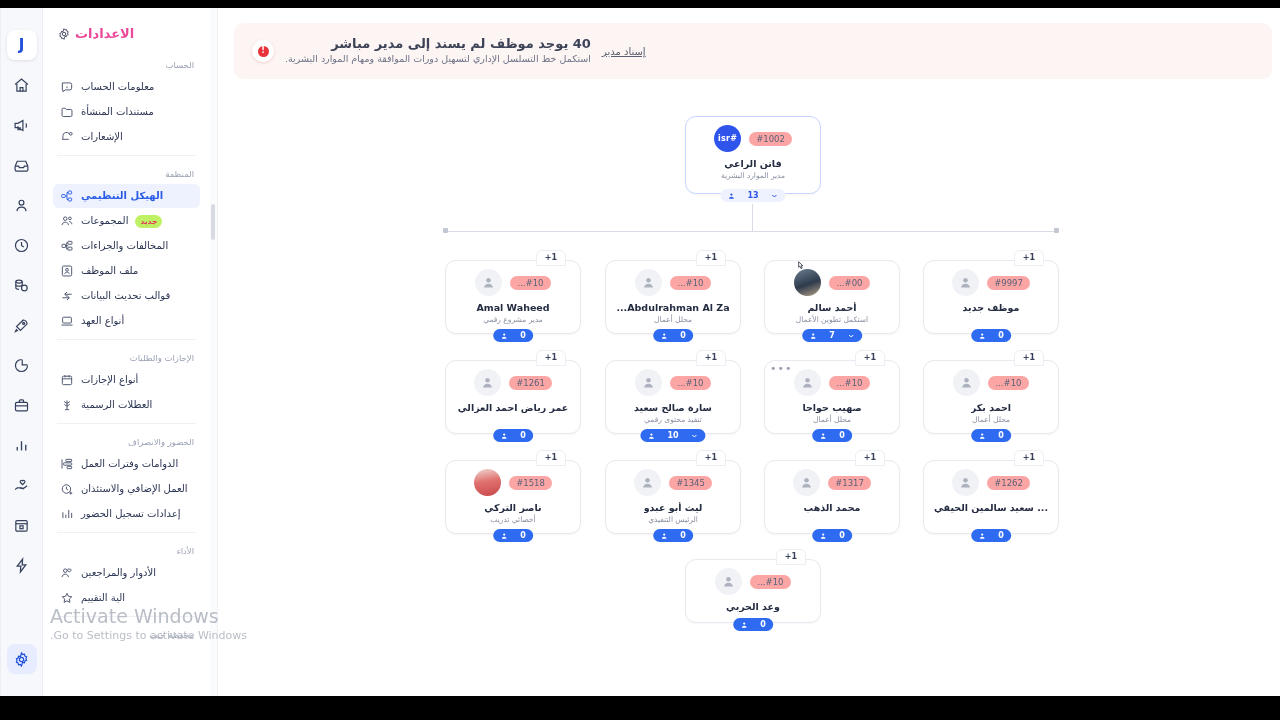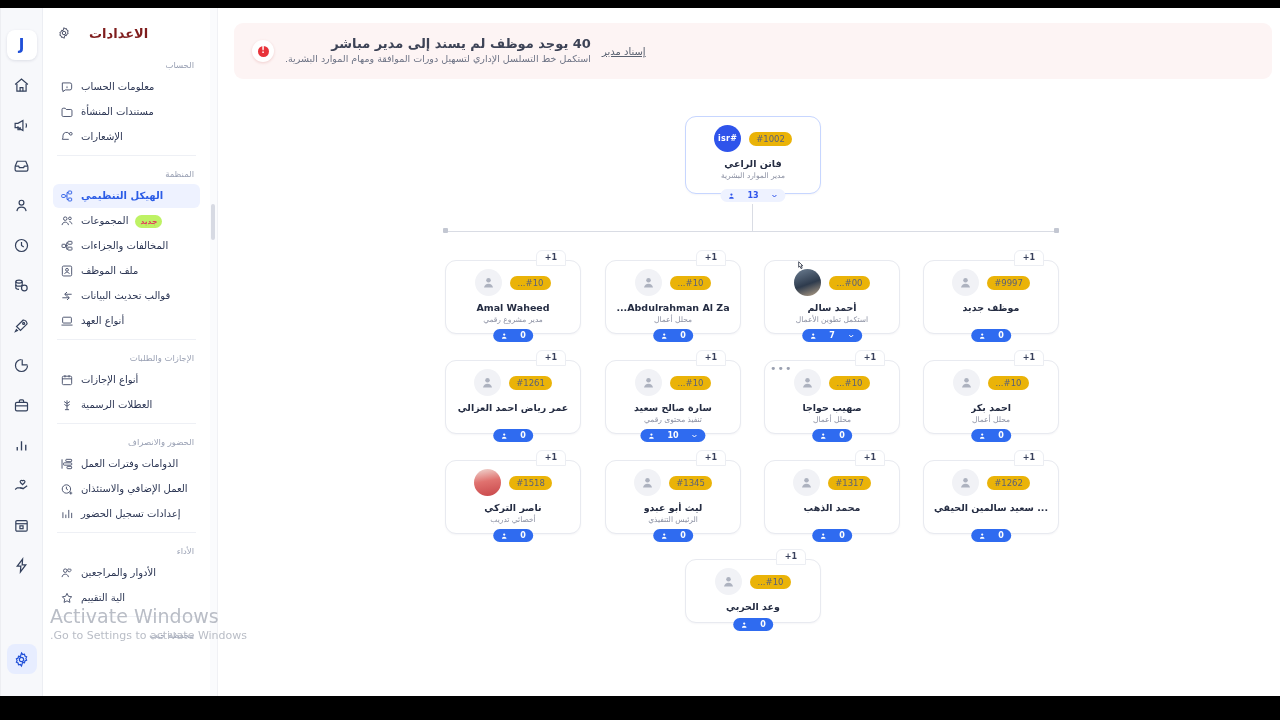--- a/index.html
+++ b/index.html
@@ -54,23 +54,23 @@
     flex: 0 0 168px;
     background: #fff;
     border-left: 1px solid #eceef3;
     padding: 14px 10px 0 10px;
     font-size: 10px;
     color: #2b3553;
     overflow: hidden;
     position: relative;
   }
   .settings-head {
-    display: flex; align-items: flex-start; justify-content: flex-start;
-    gap: 18px;
-    font-size: 13px; font-weight: 700; color: #7f1d1d;
+    display: flex; align-items: flex-end; justify-content: flex-start;
+    gap: 4px;
+    font-size: 13px; font-weight: 700; color: #ec4899;
     padding: 4px 4px 12px 4px;
     flex-direction: row-reverse;
   }
   .settings-head svg { width: 14px; height: 14px; color: #4b5madd; }
   .sec-label {
     font-size: 8.5px; color: #9aa1b4; padding: 7px 6px 5px 6px;
     text-align: right;
   }
   .nav-item {
     display: flex; align-items: center; gap: 7px;
@@ -171,21 +171,21 @@
     overflow: hidden;
   }
   .avatar svg { width: 15px; height: 15px; color: #adb2bf; }
   .avatar.root-av {
     background: #2f54eb; color: #fff;
     font-size: 8px; font-weight: 700; letter-spacing: .3px;
   }
   .avatar.photo-a { background: linear-gradient(160deg,#6d7f93 0%,#2e3b4d 55%,#b9a489 100%); }
   .avatar.photo-b { background: linear-gradient(170deg,#f0d9d3 0%,#e0726f 45%,#c8474a 100%); }
   .emp-id {
-    background: #eab308; color: #5a6178;
+    background: #fca5a5; color: #5a6178;
     font-size: 8.5px; border-radius: 9px;
     padding: 2px 7px; white-space: nowrap;
   }
   .emp-name {
     font-size: 9.5px; font-weight: 700; color: #242c42;
     margin-top: 6px; text-align: right;
     max-width: 94%; overflow: hidden; white-space: nowrap; text-overflow: ellipsis;
   }
   .emp-role {
     font-size: 7.5px; color: #8b90a2; margin-top: 2px; text-align: right;

